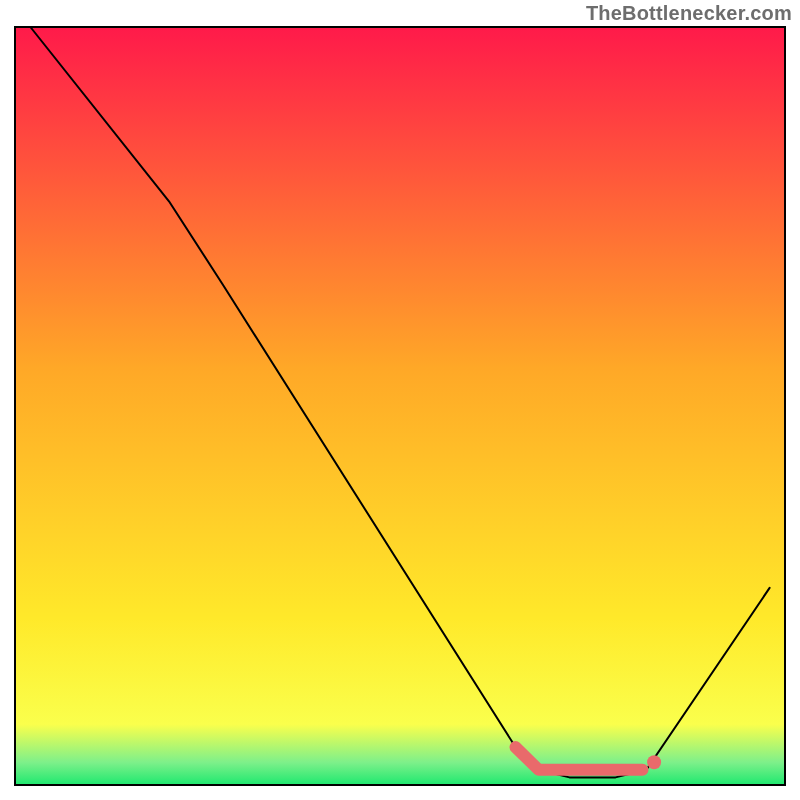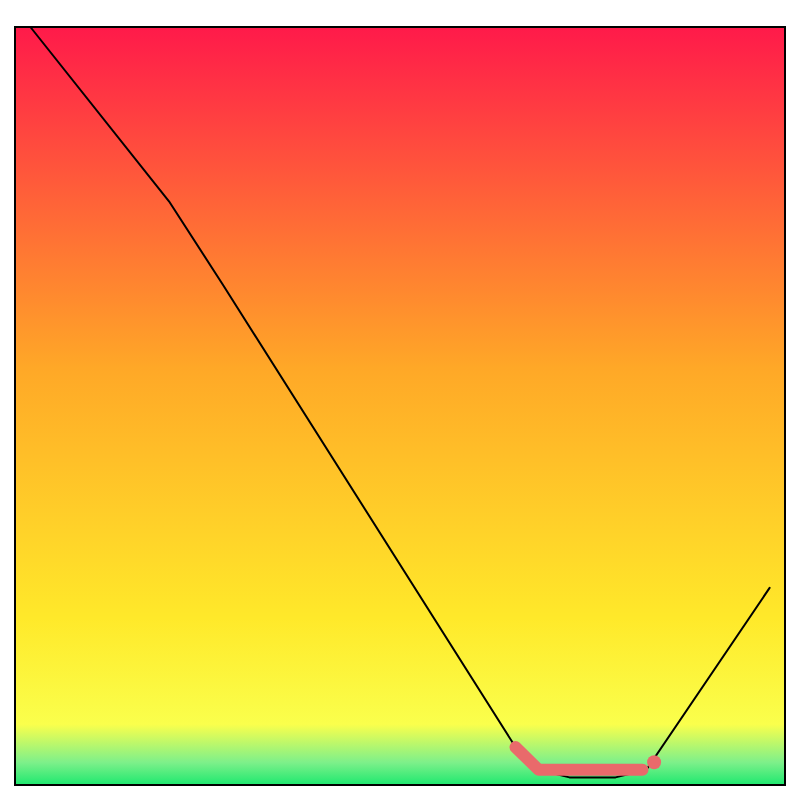--- a/index.html
+++ b/index.html
@@ -32,20 +32,21 @@
     top: 0;
     width: 800px;
     height: 800px;
     display: block;
   }
 </style>
 </head>
 <body>
 
 <div class="stage">
+  <div class="attribution">TheBottlenecker.com</div>
 
   <svg class="chart" viewBox="0 0 800 800" preserveAspectRatio="none">
     <defs>
       <linearGradient id="bg-grad" x1="0" y1="0" x2="0" y2="1">
         <stop id="stop-top" offset="0%" stop-color="#ff1a4a"></stop>
         <stop id="stop-orng" offset="45%" stop-color="#ffa827"></stop>
         <stop id="stop-yel" offset="78%" stop-color="#ffe92a"></stop>
         <stop id="stop-yel2" offset="92%" stop-color="#faff4c"></stop>
         <stop id="stop-grn" offset="97%" stop-color="#7ef08a"></stop>
         <stop id="stop-grn2" offset="100%" stop-color="#1ee86f"></stop>

